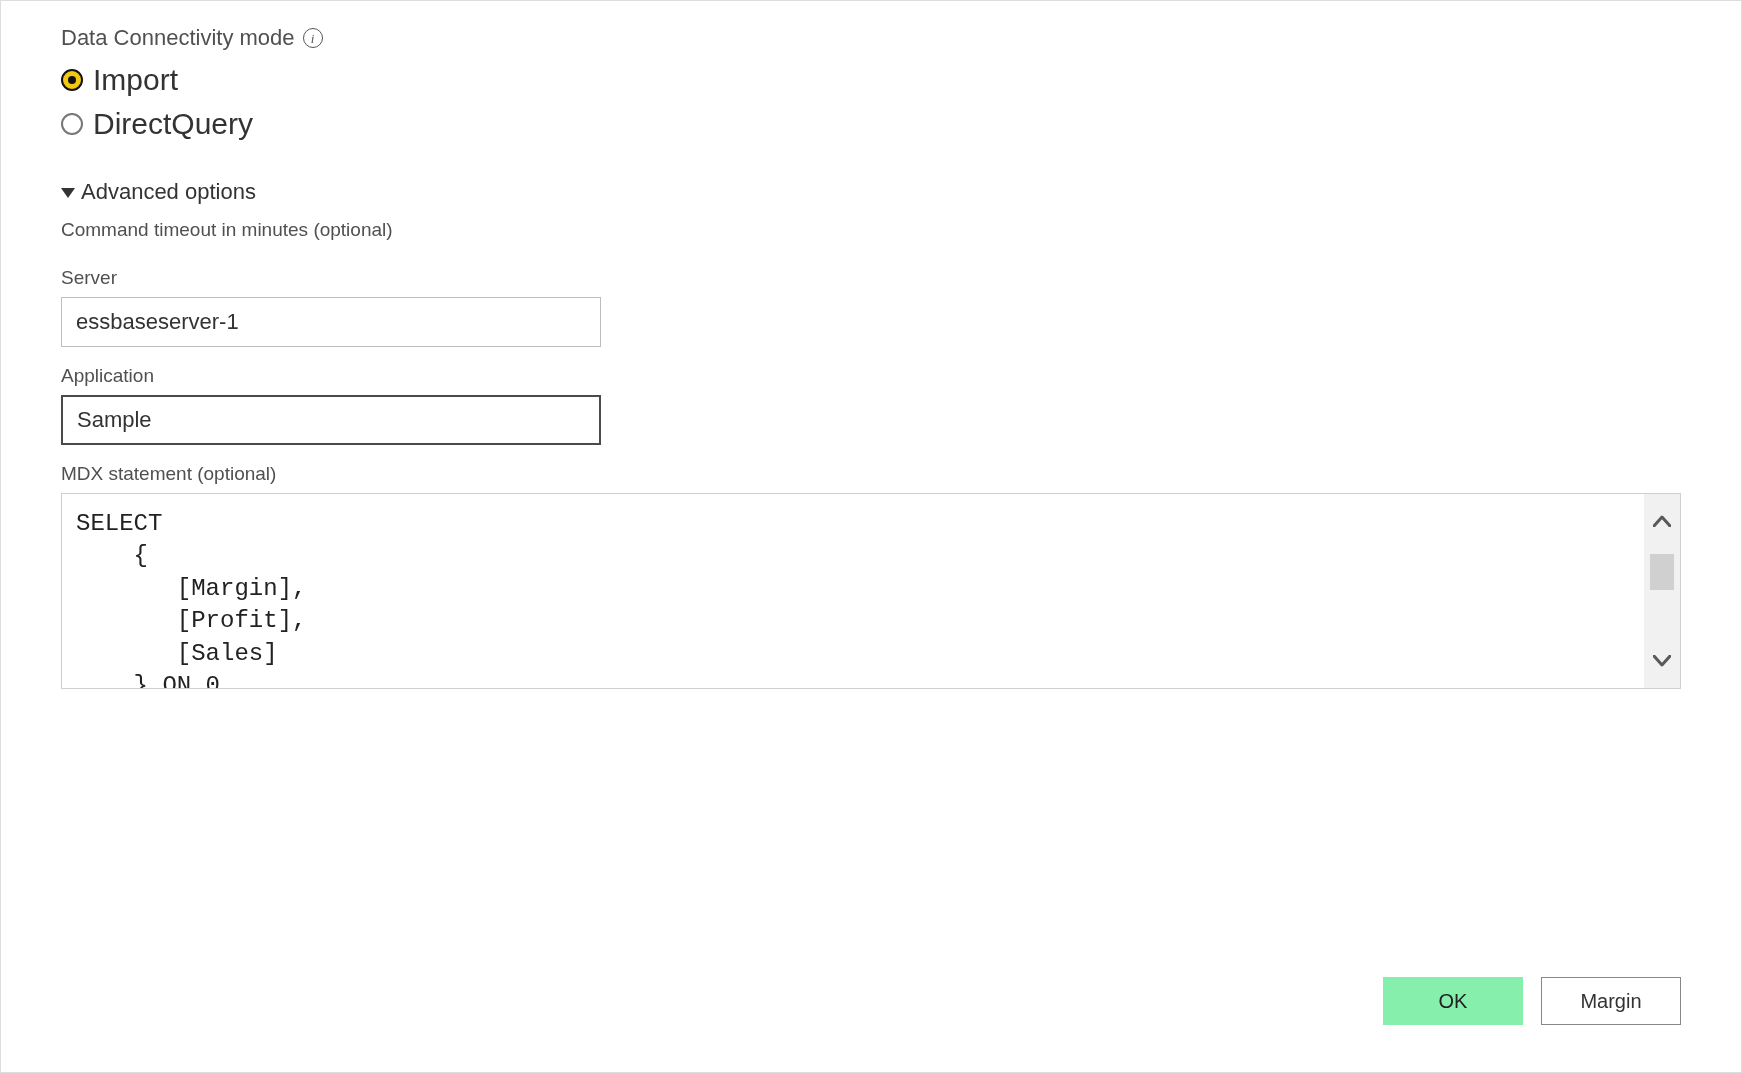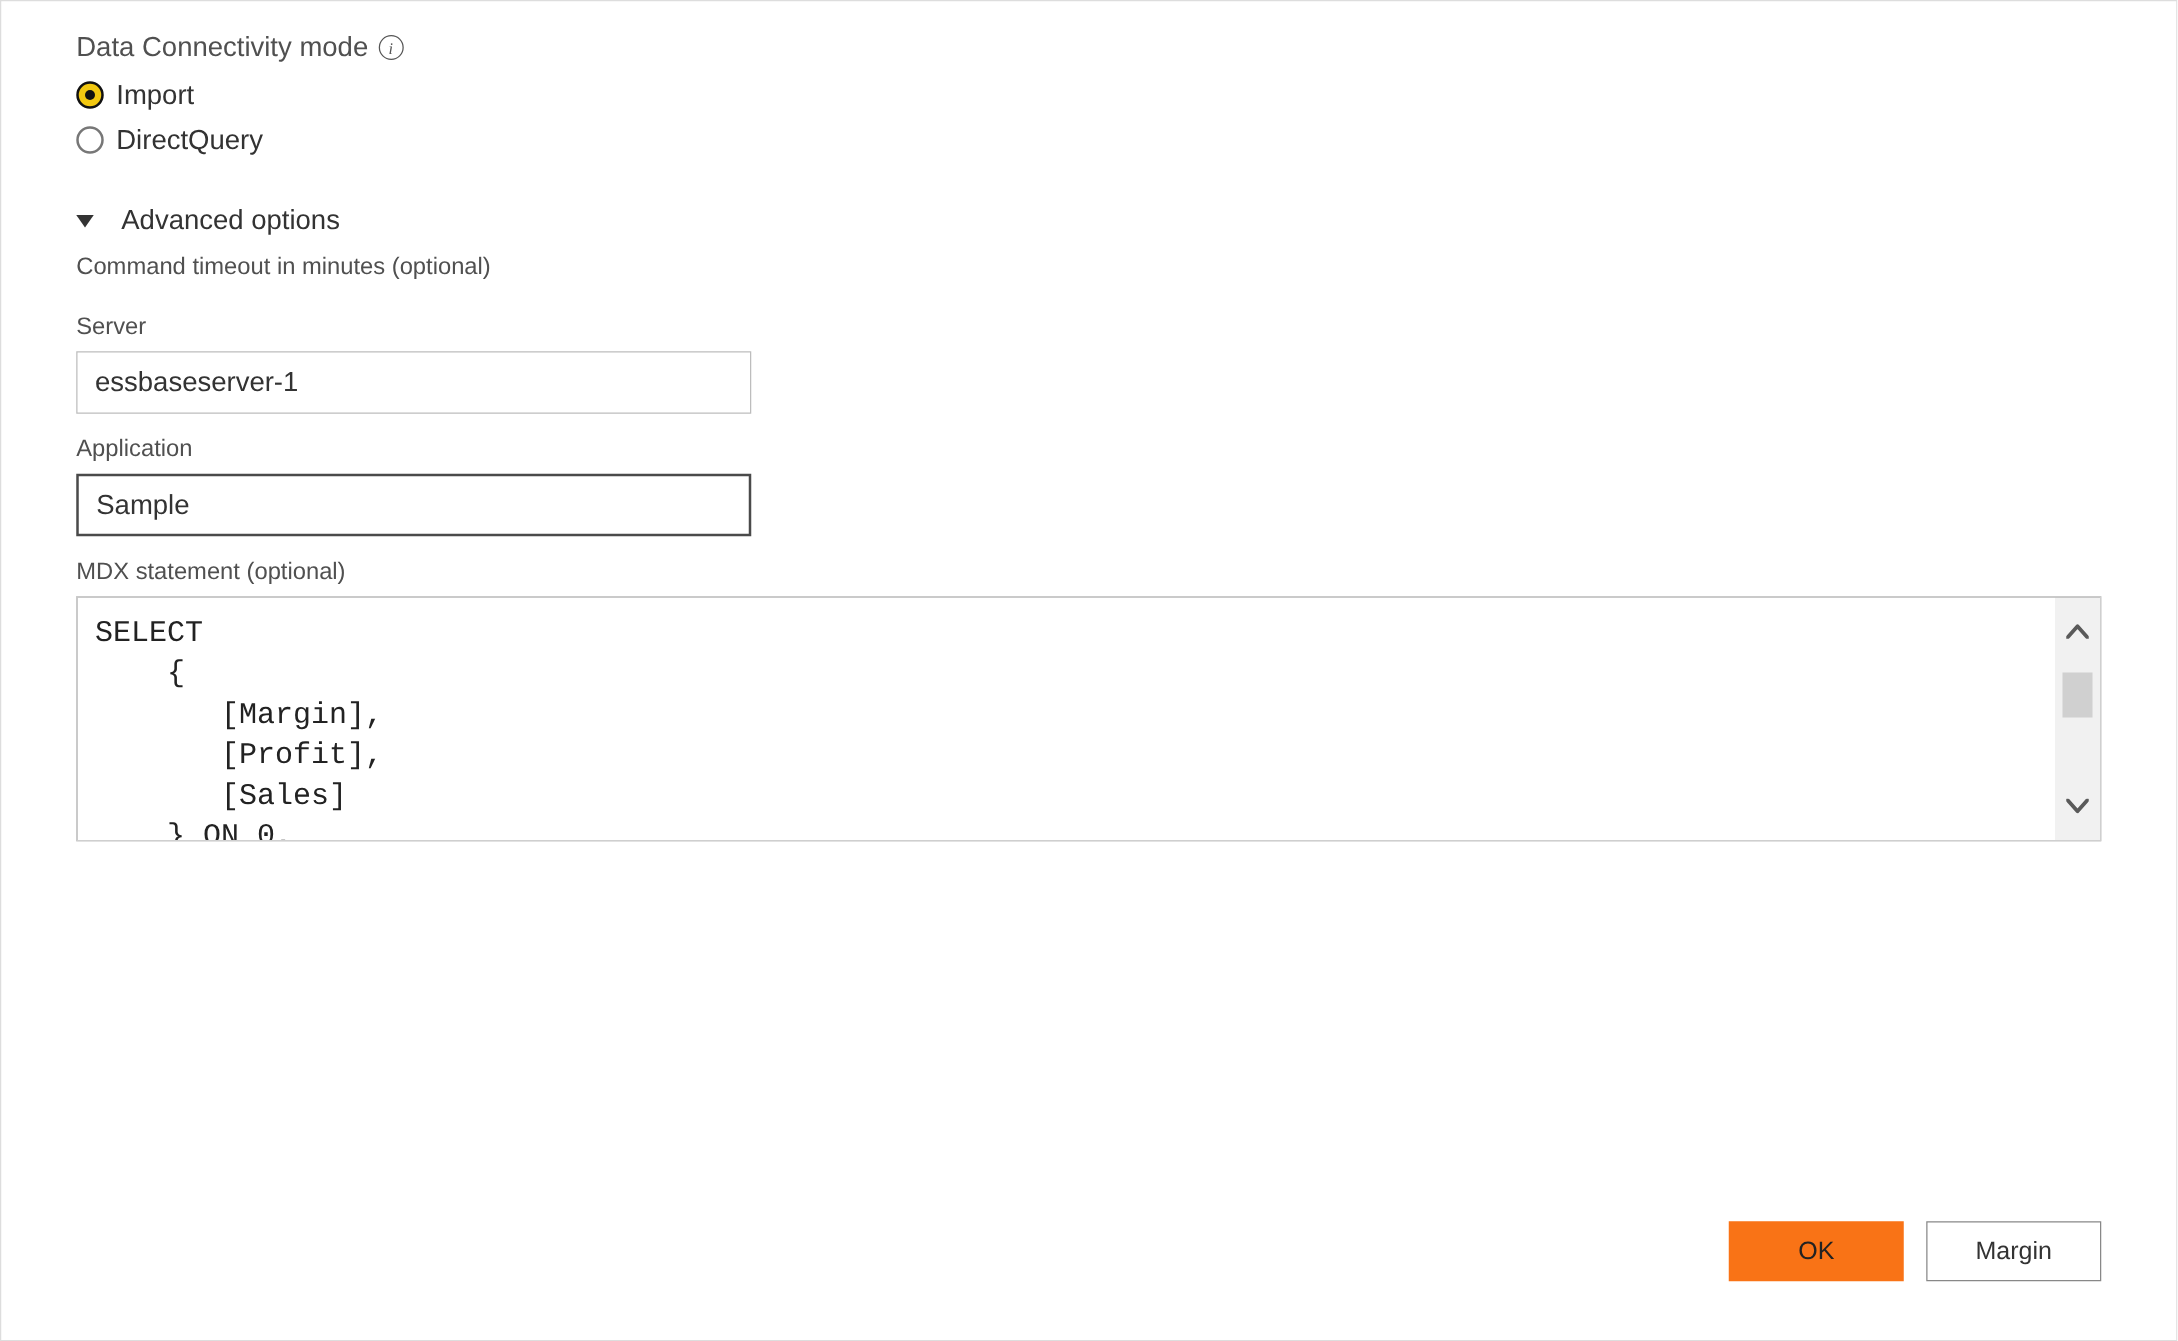--- a/index.html
+++ b/index.html
@@ -63,26 +63,26 @@
     .radio-outer.checked {
       border: 2.5px solid #111;
       background: #F2C811;
     }
     .radio-inner {
       width: 8px;
       height: 8px;
       border-radius: 50%;
       background: #111;
     }
-    .radio-label { font-size: 22px; color: #333; }
+    .radio-label { font-size: 30px; color: #333; }
 
     .expander {
       display: flex;
       align-items: center;
-      gap: 20px;
+      gap: 4px;
       cursor: pointer;
       margin-bottom: 14px;
       font-size: 22px;
       color: #333;
     }
     .tri {
       display: inline-block;
       width: 0; height: 0;
       border-left: 7px solid transparent;
       border-right: 7px solid transparent;
@@ -175,21 +175,21 @@
       height: 48px;
       font-size: 20px;
       font-family: inherit;
       border: none;
       cursor: pointer;
       display: inline-flex;
       align-items: center;
       justify-content: center;
       padding: 0 24px;
     }
-    .btn-primary { background: #f97316; color: #222; }
+    .btn-primary { background: #86efac; color: #222; }
     .btn-secondary { background: #fff; color: #333; border: 1.5px solid #888; }
   </style>
 </head>
 <body>
 
 <div class="dialog">
 
   <div class="section-label">
     <span>Data Connectivity mode</span>
     <span class="info-circle">i</span>

